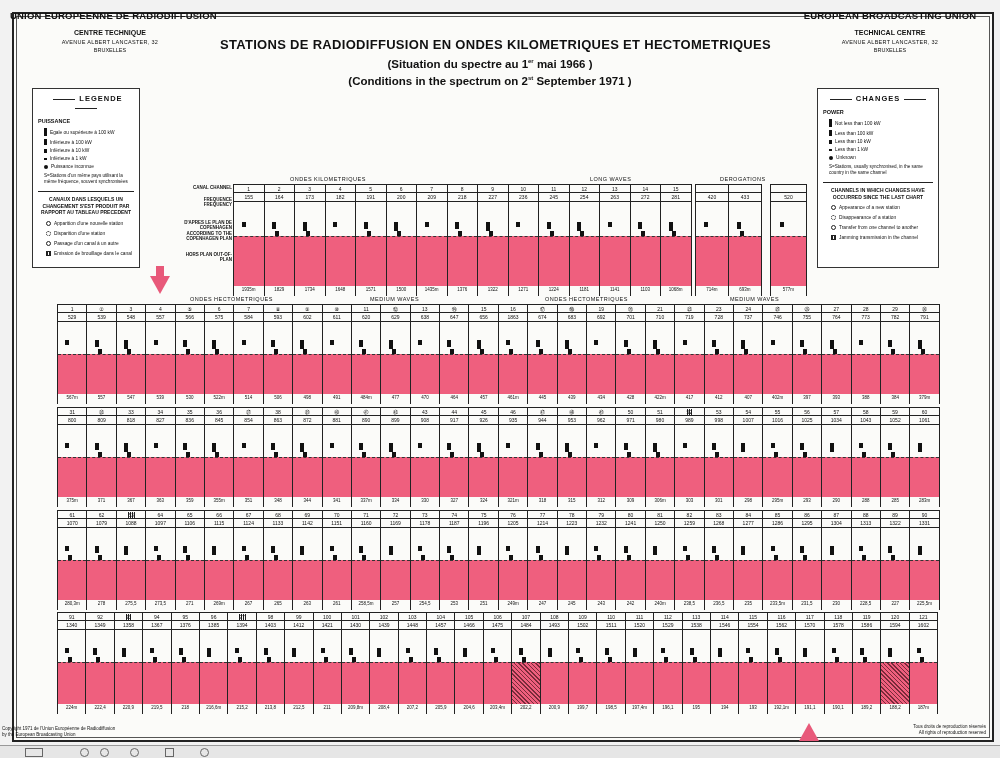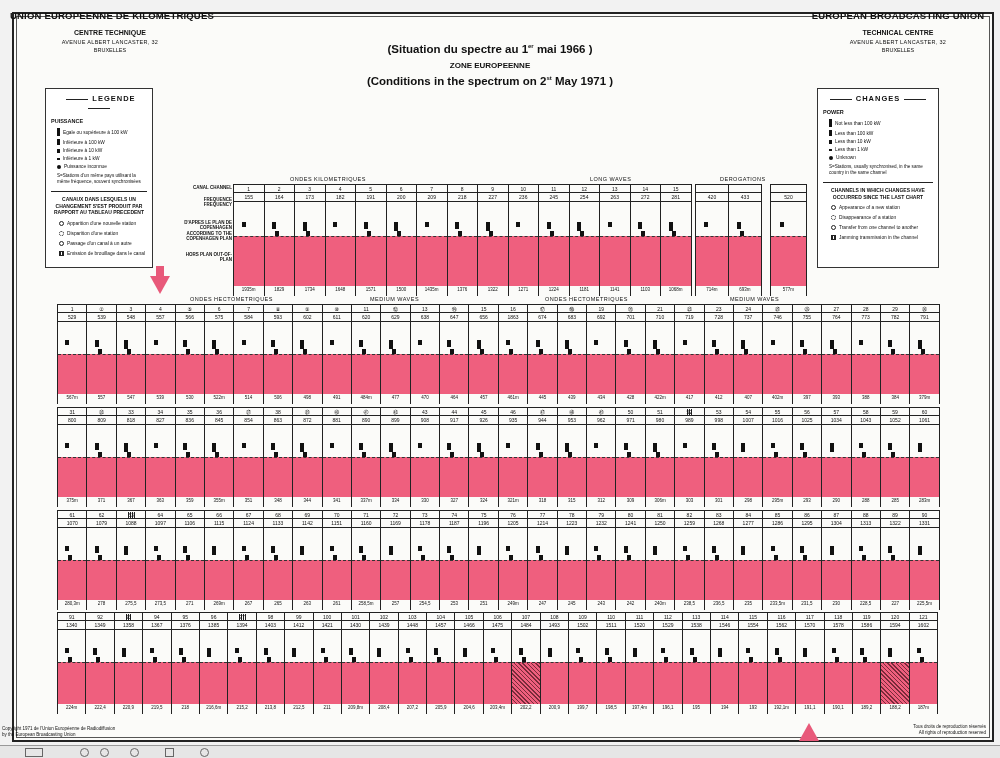--- a/index.html
+++ b/index.html
@@ -2,36 +2,36 @@
 <html><head>
 <meta charset="utf-8">
 <style>
   * { box-sizing: border-box; margin: 0; padding: 0; }
   html, body { width: 1000px; height: 758px; overflow: hidden; background: #f2f2f2; }
   body { font-family: "Liberation Sans", sans-serif; color: #111; position: relative; }
   .sheet { position: absolute; left: 12px; top: 12px; width: 982px; height: 730px; background: #fbfbf9; border: 2px solid #222; }
   .sheet-inner { position: absolute; left: 2px; top: 2px; right: 2px; bottom: 2px; border: 1px solid #555; }
   .org-left, .org-right { position: absolute; top: 10px; text-align: center; }
   .org-left { left: 10px; width: 200px; }
-  .org-right { right: 12px; width: 180px; }
+  .org-right { right: 20px; width: 180px; }
   .org-name { font-size: 9.5px; font-weight: bold; letter-spacing: 0.2px; white-space: nowrap; }
   .org-sub { font-size: 7px; font-weight: bold; margin-top: 8px; }
   .org-addr { font-size: 5.5px; margin-top: 3px; letter-spacing: 0.3px; }
   .org-city { font-size: 5.5px; margin-top: 2px; }
   .titles { position: absolute; left: 220px; width: 540px; top: 37px; text-align: center; }
   .t-main { font-size: 13px; font-weight: bold; letter-spacing: 0.3px; white-space: nowrap; }
   .t-sub { font-size: 11.5px; font-weight: bold; margin-top: 6px; }
   .t-zone { font-size: 8px; font-weight: bold; margin-top: 6px; }
   .t-main2 { font-size: 13px; font-weight: bold; margin-top: 14px; letter-spacing: 0.3px; }
   .t-sub2 { font-size: 11.5px; font-weight: bold; margin-top: 5px; }
   .t-area { font-size: 8px; font-weight: bold; margin-top: 6px; }
   sup { font-size: 6px; }
 
   .legend { position: absolute; top: 88px; width: 108px; height: 180px; border: 1.5px solid #333; background: #fff; padding: 5px 5px; font-size: 5px; }
-  .legend.left { left: 45px; }
+  .legend.left { left: 32px; }
   .legend.right { left: 817px; width: 122px; }
   .lg-title { font-size: 7.5px; font-weight: bold; text-align: center; border-bottom: 0; margin-bottom: 6px; letter-spacing: 1px; }
   .lg-title::before, .lg-title::after { content: ""; display: inline-block; width: 22px; border-top: 1px solid #222; vertical-align: middle; margin: 0 4px; }
   .lg-head { font-size: 5.5px; font-weight: bold; margin-bottom: 4px; }
   .lg-row { display: flex; align-items: center; gap: 3px; margin: 3px 0 3px 6px; font-size: 4.8px; }
   .pw { display: inline-block; background: #111; width: 3px; }
   .pw.p1 { height: 8px; } .pw.p2 { height: 6px; } .pw.p3 { height: 4px; } .pw.p4 { height: 2px; }
   .pw.p5 { width: 4px; height: 4px; border-radius: 50%; }
   .lg-note { font-size: 4.6px; margin: 4px 0 0 6px; line-height: 1.3; }
   .lg-divider { border-top: 1.5px solid #222; margin: 6px 0 4px; }
@@ -63,37 +63,37 @@
   .sb-btn { position: absolute; top: 2px; width: 9px; height: 9px; border: 1px solid #666; border-radius: 50%; }
 </style>
 </head>
 <body>
 
 <div class="sheet">
   <div class="sheet-inner"></div>
 </div>
 
 <div class="org-left">
-  <div class="org-name">UNION EUROPEENNE DE KILOMETRIQUES</div>
+  <div class="org-name">UNION EUROPEENNE DE RADIODIFFUSION</div>
   <div class="org-sub">CENTRE TECHNIQUE</div>
   <div class="org-addr">AVENUE ALBERT LANCASTER, 32</div>
   <div class="org-city">BRUXELLES</div>
 </div>
 
 <div class="org-right">
   <div class="org-name">EUROPEAN BROADCASTING UNION</div>
   <div class="org-sub">TECHNICAL CENTRE</div>
   <div class="org-addr">AVENUE ALBERT LANCASTER, 32</div>
   <div class="org-city">BRUXELLES</div>
 </div>
 
 <div class="titles">
+  <div class="t-main">STATIONS DE RADIODIFFUSION EN ONDES KILOMETRIQUES ET HECTOMETRIQUES</div>
   <div class="t-sub"><span>(Situation du spectre au 1</span><sup>er</sup><span> mai 1966 )</span></div>
-  <div class="t-zone">ZONE EUROPEENNE</div>
-  <div class="t-sub2"><span>(Conditions in the spectrum on 2</span><sup>st</sup><span> May 1971 )</span></div>
+  <div class="t-sub2"><span>(Conditions in the spectrum on 2</span><sup>st</sup><span> September 1971 )</span></div>
 </div>
 
 <div class="legend left">
   <div class="lg-title">LEGENDE</div>
   <div class="lg-head">PUISSANCE</div>
   <div class="lg-row">
       <span class="pw p1"></span>
       <span>Egale ou supérieure à 100 kW</span>
     </div>
   <div class="lg-row">

